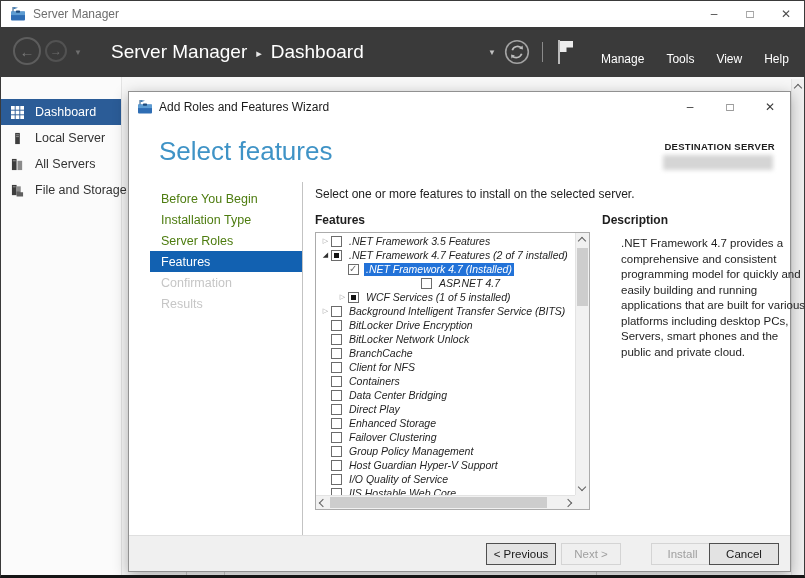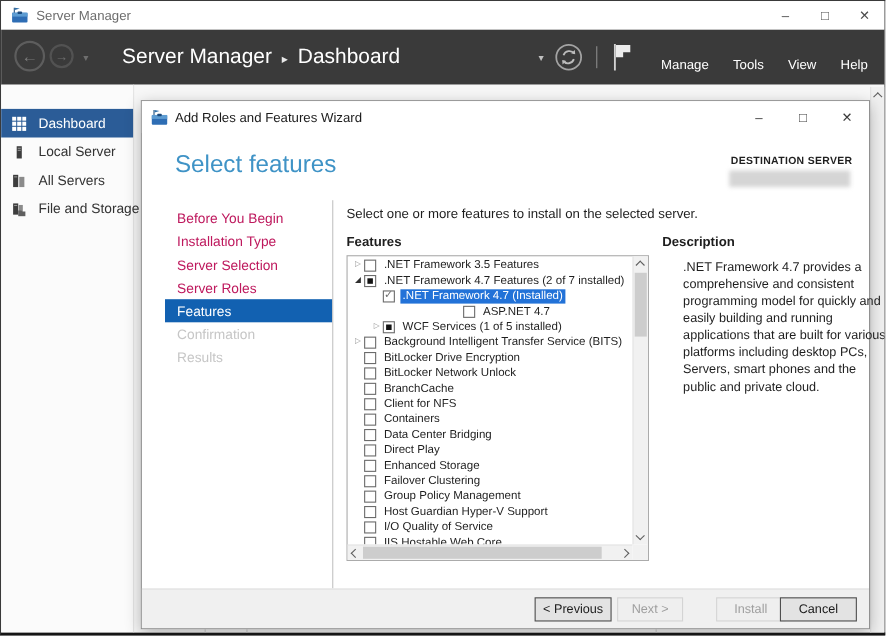--- a/index.html
+++ b/index.html
@@ -53,40 +53,40 @@
   
   .dialog { position:absolute; left:127px; top:90px; width:663px; height:481px; background:#fff;
             border:1px solid #919191; box-shadow:0 4px 14px rgba(0,0,0,.30); z-index:5; }
   .dlg-titlebar { position:absolute; left:0; top:0; right:0; height:29px; background:#fff;
                   display:flex; align-items:center; }
   .dlg-ico { width:16px; height:16px; margin:0 6px 0 8px; }
   .dlg-title { font-size:12px; color:#1b1b1b; }
   .dlg-ctrls { margin-left:auto; display:flex; height:29px; }
   .dc { width:40px; display:flex; align-items:center; justify-content:center; font-size:12px; color:#3c3c3c; }
 
-  .dlg-heading { position:absolute; left:30px; top:44px; font-size:22px; font-weight:300;
+  .dlg-heading { position:absolute; left:30px; top:44px; font-size:26px; font-weight:300;
                  color:var(--c-heading); }
   .dest-label { position:absolute; right:15px; top:49px; font-size:9.5px; font-weight:bold;
                 color:#1f1f1f; letter-spacing:.3px; }
   .dest-blur { position:absolute; right:17px; top:63px; width:110px; height:15px;
                background:#d5d5d5; filter:blur(2px); }
 
   .steps { position:absolute; left:21px; top:96px; width:152px; }
   .step { height:21px; display:flex; align-items:center; padding-left:11px;
-          font-size:12.5px; color:#be185d; white-space:nowrap; }
+          font-size:12.5px; color:#4d7c0f; white-space:nowrap; }
   .step.current { background:var(--c-wizSel); color:#fff; }
   .step.disabled { color:#c6c6c6; }
 
   .divider-v { position:absolute; left:173px; top:90px; bottom:36px; width:1px; background:#c3c3c3; }
 
   .instruction { position:absolute; left:186px; top:95px; font-size:12px; color:#1e1e1e; }
   .features-label { position:absolute; left:186px; top:121px; font-size:12px; font-weight:bold; color:#1e1e1e; }
 
   .listbox { position:absolute; left:186px; top:140px; width:275px; height:278px;
-             border:1px solid #ababab; background:#fff; }
+             border:1px solid #ababab; background:#fff;font-style:italic; }
   .rows { position:absolute; left:0; top:1px; right:14px; bottom:14px; overflow:hidden; }
   .frow { height:14px; display:flex; align-items:center; white-space:nowrap; font-size:10.5px; color:#1f1f1f; }
   .exp { width:11px; flex:0 0 auto; text-align:center; line-height:14px; }
   .exp.collapsed { font-size:7px; color:#9a9a9a; }
   .exp.expanded { font-size:7px; color:#2f2f2f; }
   .cb { width:11px; height:11px; flex:0 0 auto; border:1px solid #6b6b6b; background:#fff;
         margin-right:5px; position:relative; }
   .cb.partial::after { content:""; position:absolute; left:2px; top:2px; width:5px; height:5px; background:#141414; }
   .cb.checked::after { content:"\2713"; position:absolute; left:0; top:-2px; font-size:10px; color:#6f6f6f; }
   .flabel { padding:0 2px; line-height:13px; }
@@ -258,23 +258,20 @@
     <div class="dest-blur"></div>
 
     <div class="steps">
         <div class="step">
           <span>Before You Begin</span>
         </div>
         <div class="step">
           <span>Installation Type</span>
         </div>
         <div class="step">
-          <span>Server Selection</span>
-        </div>
-        <div class="step">
           <span>Server Roles</span>
         </div>
         <div class="step current">
           <span>Features</span>
         </div>
         <div class="step disabled">
           <span>Confirmation</span>
         </div>
         <div class="step disabled">
           <span>Results</span>

